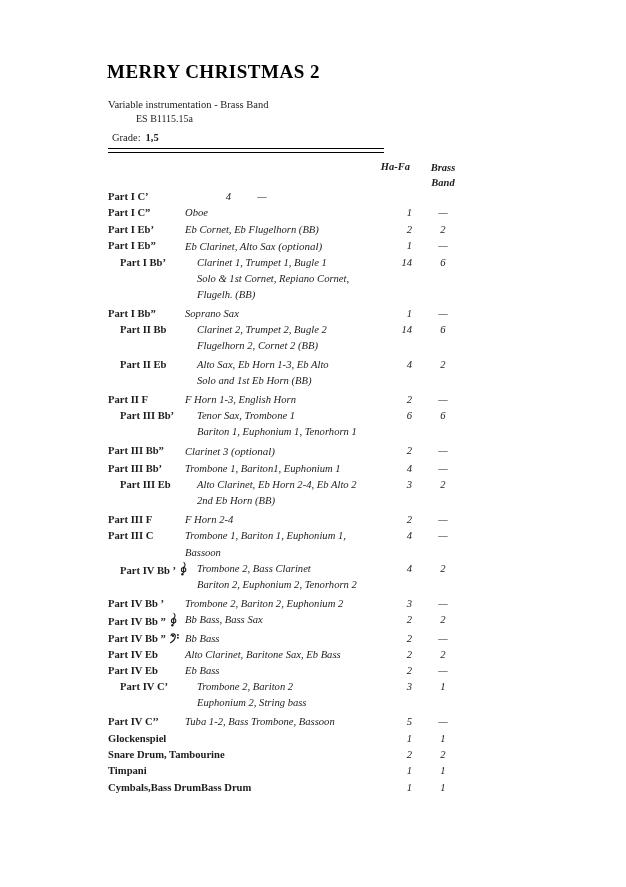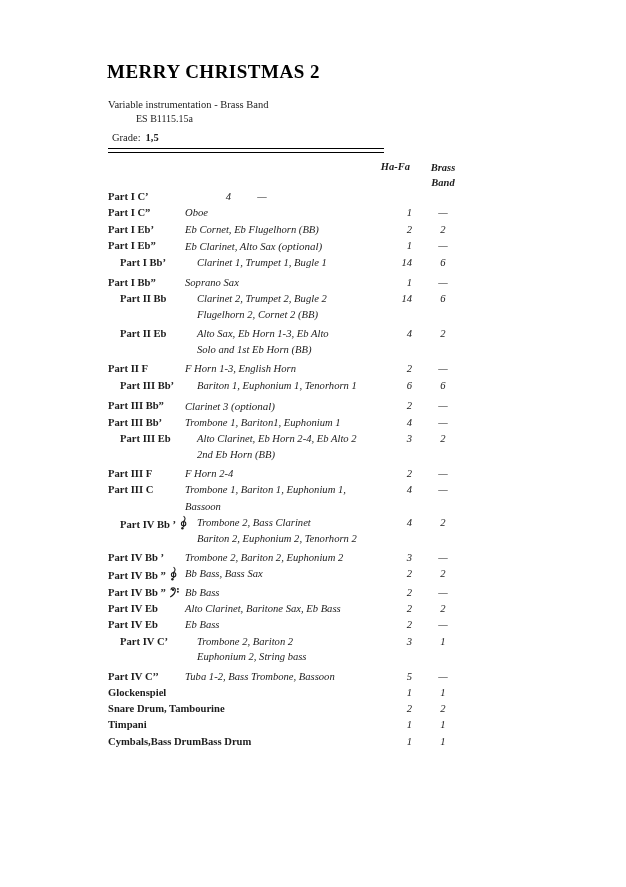--- a/index.html
+++ b/index.html
@@ -73,20 +73,21 @@
         <span class="instr">
           <div class="iline"><span>Eb Clarinet, Alto Sax</span><span class="note"> (optional)</span></div>
         </span>
         <span class="hafa">1</span>
         <span class="brass">—</span>
       </div>
       <div class="row multi">
         <span class="part">Part I Bb’</span>
         <span class="instr">
           <div class="iline"><span>Clarinet 1, Trumpet 1, Bugle 1</span></div>
+          <div class="iline"><span>Solo &amp; 1st Cornet, Repiano Cornet, Flugelh. (BB)</span></div>
         </span>
         <span class="hafa">14</span>
         <span class="brass">6</span>
       </div>
       <div class="row">
         <span class="part">Part I Bb”</span>
         <span class="instr">
           <div class="iline"><span>Soprano Sax</span></div>
         </span>
         <span class="hafa">1</span>
@@ -114,20 +115,21 @@
         <span class="part">Part II F</span>
         <span class="instr">
           <div class="iline"><span>F Horn 1-3, English Horn</span></div>
         </span>
         <span class="hafa">2</span>
         <span class="brass">—</span>
       </div>
       <div class="row multi">
         <span class="part">Part III Bb’</span>
         <span class="instr">
+          <div class="iline"><span>Tenor Sax, Trombone 1</span></div>
           <div class="iline"><span>Bariton 1, Euphonium 1, Tenorhorn 1</span></div>
         </span>
         <span class="hafa">6</span>
         <span class="brass">6</span>
       </div>
       <div class="row">
         <span class="part">Part III Bb”</span>
         <span class="instr">
           <div class="iline"><span>Clarinet 3</span><span class="note"> (optional)</span></div>
         </span>

